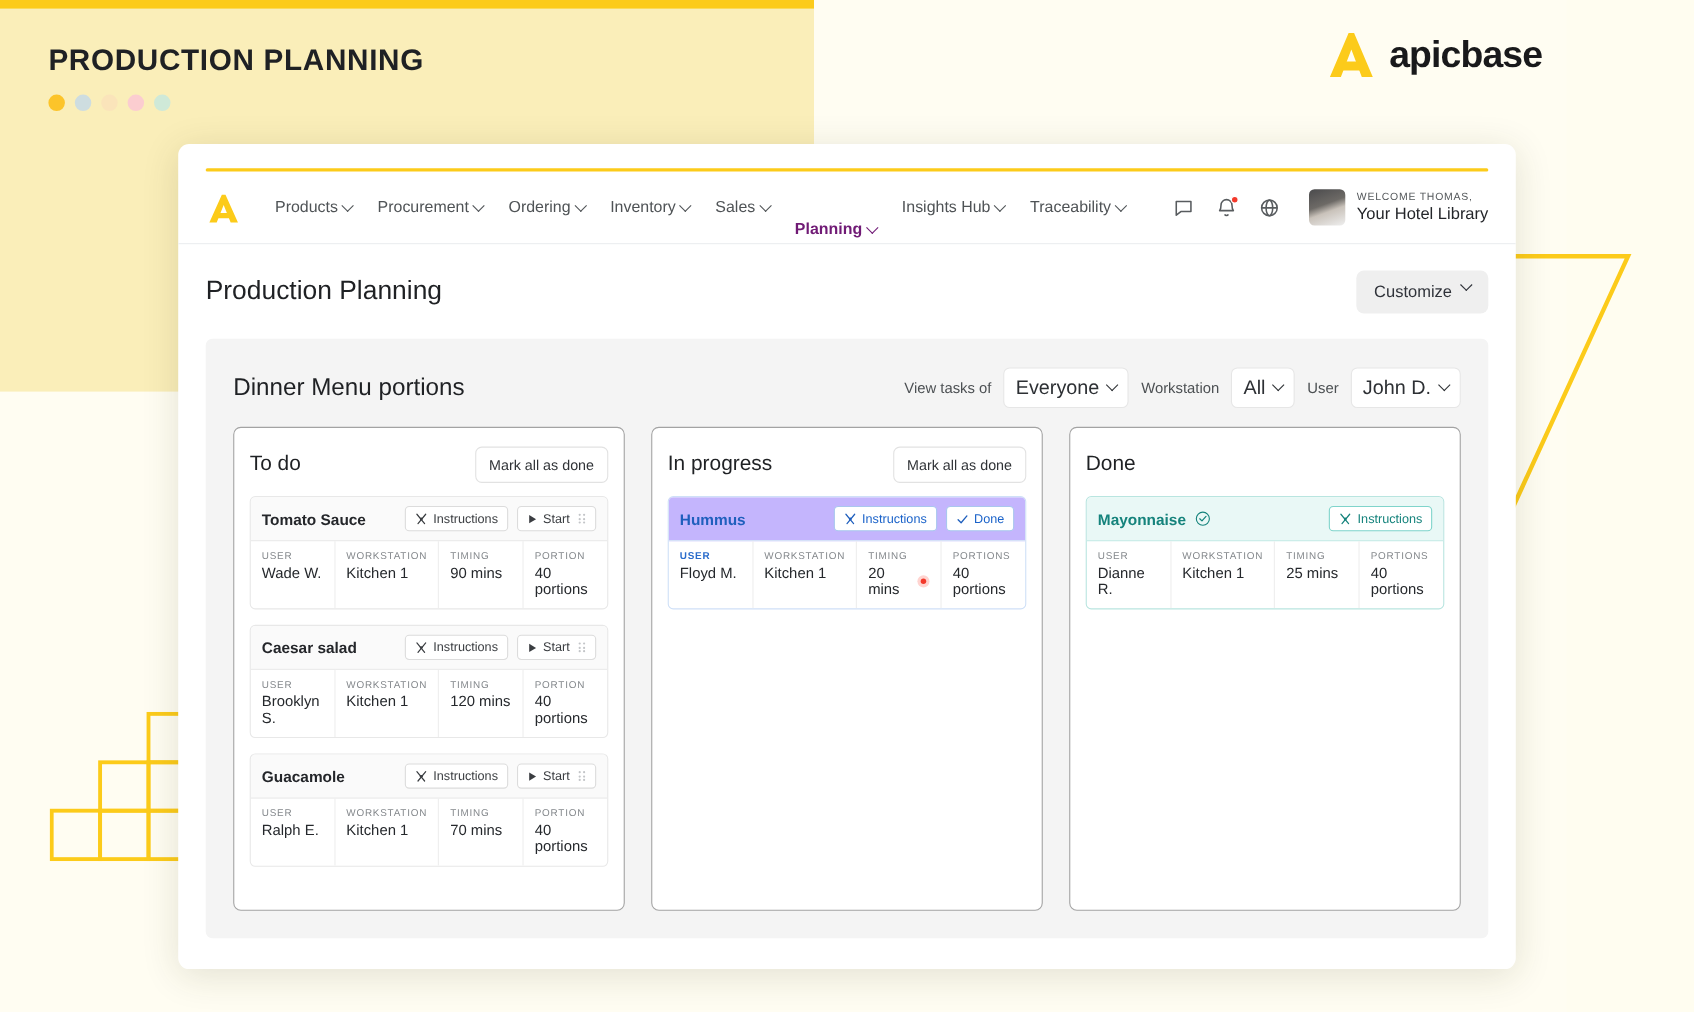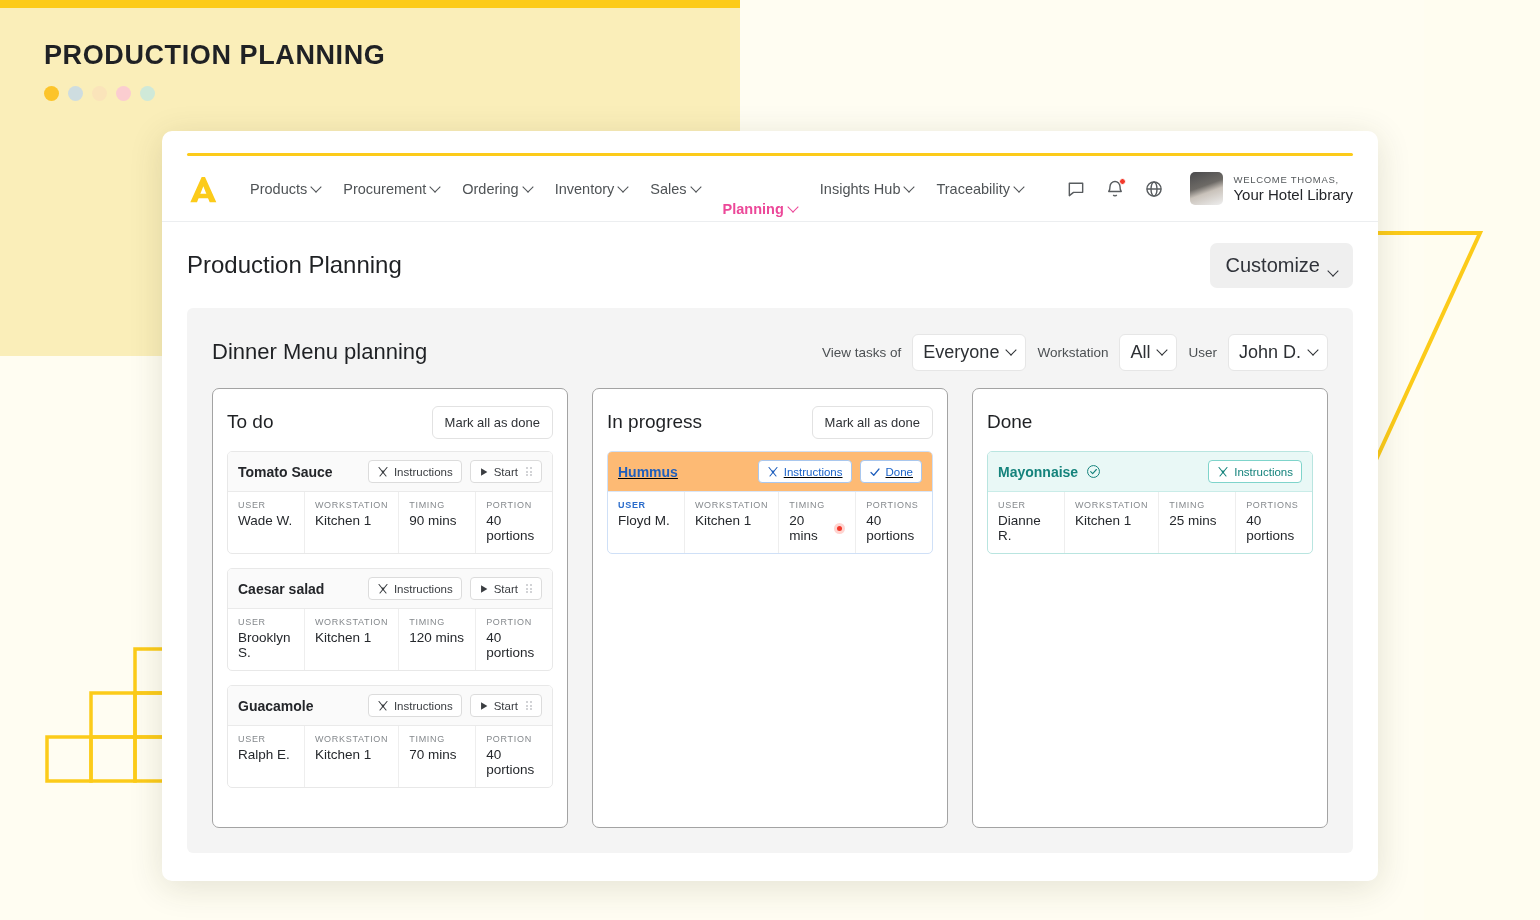--- a/index.html
+++ b/index.html
@@ -54,21 +54,21 @@
     display: flex; align-items: center;
     height: 66px; padding: 0 25px;
     border-bottom: 1px solid #eceef0;
   }
   .nav-logo { width: 32px; height: 32px; margin-right: 31px; flex: none; }
   .nav-items { display: flex; align-items: center; gap: 23px; }
   .nav-item {
     font-size: 14.5px; color: #4f5356; white-space: nowrap;
     display: flex; align-items: center; gap: 5px; cursor: pointer;
   }
-  .nav-item.active { color: #ec4899; font-weight: bold; margin-top: 40px; }
+  .nav-item.active { color: #701a75; font-weight: bold; margin-top: 40px; }
   .caret { display: inline-block; width: 8px; height: 8px; flex: none;
     border-right: 1.6px solid currentColor; border-bottom: 1.6px solid currentColor;
     transform: translateY(-2px) rotate(45deg); }
   .nav-right { margin-left: auto; display: flex; align-items: center; gap: 19px; }
   .nav-ico { width: 20px; height: 20px; position: relative; cursor: pointer; color: #585c5f; }
   .badge-dot {
     position: absolute; right: -1px; top: -1px; width: 7px; height: 7px;
     background: #f3392b; border-radius: 50%; border: 1.2px solid #fff;
   }
   .user-box { display: flex; align-items: center; gap: 10px; margin-left: 7px; }
@@ -85,22 +85,22 @@
   .welcome-small { font-size: 9.5px; letter-spacing: .7px; color: #54585b; text-transform: uppercase; }
   .welcome-big { font-size: 15px; color: #24262a; margin-top: 1px; }
 
   
   .page-head {
     height: 86px; padding: 0 25px; display: flex; align-items: center;
   }
   .page-title { font-size: 24px; color: #1f2124; }
   .btn-customize {
     margin-left: auto; background: #efefef; border: none; border-radius: 7px;
-    padding: 11px 16px; font-size: 20px; color: #30333a; cursor: pointer;
-    display: flex; align-items: flex-end; gap: 9px; font-family: inherit;
+    padding: 11px 16px; font-size: 15px; color: #30333a; cursor: pointer;
+    display: flex; align-items: flex-start; gap: 9px; font-family: inherit;
   }
 
   
   .board {
     margin: 0 25px; background: #f4f4f4; border-radius: 6px;
     height: 545px; padding: 22px 25px;
   }
   .board-head { display: flex; align-items: center; height: 44px; }
   .board-title { font-size: 22px; color: #1f2124; }
   .filters { margin-left: auto; display: flex; align-items: center; gap: 11px; }
@@ -145,21 +145,21 @@
   .grip i { width: 2px; height: 2px; background: #c3c5c8; border-radius: 50%; display:block; }
 
   .card-grid { display: flex; }
   .cell { flex: 1; padding: 8px 10px 10px 10px; border-right: 1px solid #eeeeee; }
   .cell:last-child { border-right: none; }
   .cell-lab { font-size: 9px; letter-spacing: .7px; color: #84888c; text-transform: uppercase; }
   .cell-val { font-size: 13.5px; color: #25282c; margin-top: 3px; display: flex; align-items: center; gap: 6px; }
 
   
   .card.progress { border-color: #cfe0f7; }
-  .card.progress .card-top { background: #fdba74; border-bottom-color: #d9e6f8; text-decoration: underline; }
+  .card.progress .card-top { background: #c4b5fd; border-bottom-color: #d9e6f8; }
   .card.progress .card-name { color: #1f5fbd; }
   .card.progress .mini-btn { border-color: #a9c7ee; color: #1a62c9; background: #fff; }
   .card.progress .cell-lab.hl { color: #2a6ccb; font-weight: bold; }
   .rec-dot {
     width: 11px; height: 11px; border-radius: 50%; flex: none;
     background: #ffd4d0; display: inline-flex; align-items: center; justify-content: center;
   }
   .rec-dot i { width: 5px; height: 5px; border-radius: 50%; background: #f3392b; display: block; }
 
   
@@ -178,20 +178,27 @@
 
   <div class="hero-title">PRODUCTION PLANNING</div>
   <div class="dots" id="dot-row">
       <span class="dot" style="background: rgb(252, 196, 42);"></span>
       <span class="dot" style="background: rgb(206, 221, 224);"></span>
       <span class="dot" style="background: rgb(250, 228, 186);"></span>
       <span class="dot" style="background: rgb(251, 205, 208);"></span>
       <span class="dot" style="background: rgb(207, 233, 216);"></span>
     </div>
 
+  <div class="brand">
+    <svg class="brand-mark" viewBox="0 0 48 48">
+      <path d="M22 4 L27 4 L44 44 L34 44 L24.5 19 L15 44 L5 44 Z" fill="#fccb1a"></path>
+      <path d="M18 30 L31 30 L34 38 L15 38 Z" fill="#fccb1a"></path>
+    </svg>
+    <div class="brand-name">apicbase</div>
+  </div>
 
   <svg class="deco-triangle" width="120" height="250" viewBox="0 0 120 250">
     <path d="M2 5 L112 5 L2 245" fill="none" stroke="#fccb1a" stroke-width="4"></path>
   </svg>
 
   <svg class="deco-steps" width="135" height="140" viewBox="0 0 135 140">
     <g fill="none" stroke="#fccb1a" stroke-width="3.5">
       <rect x="2" y="92" width="44" height="44"></rect>
       <rect x="46" y="92" width="44" height="44"></rect>
       <rect x="90" y="92" width="44" height="44"></rect>
@@ -275,21 +282,21 @@
     <div class="page-head">
       <div class="page-title">Production Planning</div>
       <button class="btn-customize">
         <span>Customize</span>
         <span class="caret"></span>
       </button>
     </div>
 
     <div class="board">
       <div class="board-head">
-        <div class="board-title">Dinner Menu planning</div>
+        <div class="board-title">Dinner Menu portions</div>
         <div class="filters" id="filter-bar">
             <span class="filter-label">View tasks of</span>
             <div class="select">
               <span>Everyone</span>
               <span class="caret"></span>
             </div>
             <span class="filter-label">Workstation</span>
             <div class="select">
               <span>All</span>
               <span class="caret"></span>

